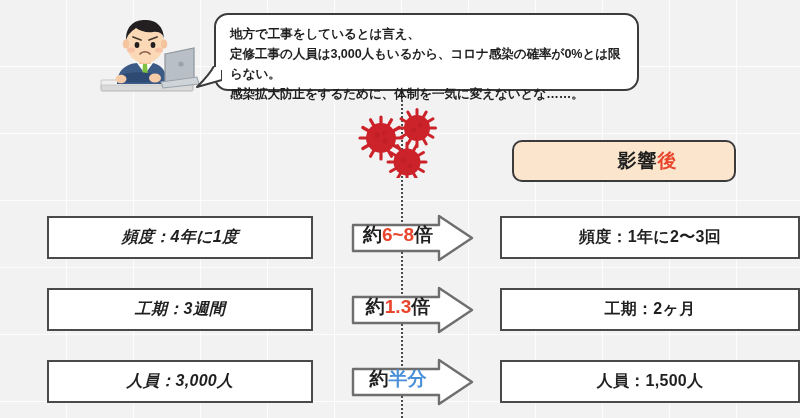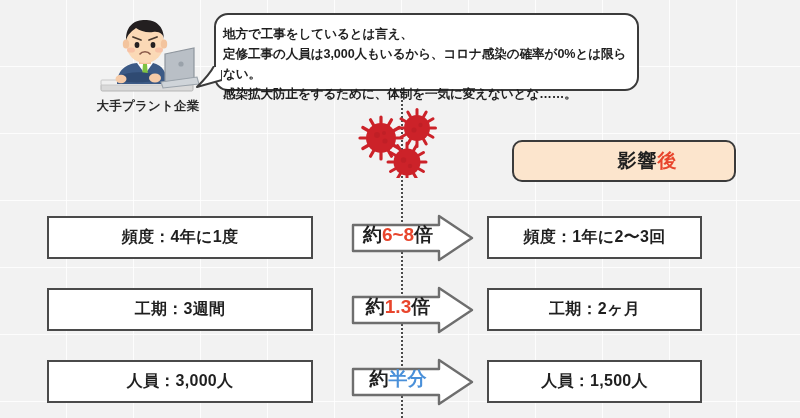--- a/index.html
+++ b/index.html
@@ -71,21 +71,21 @@
     width: 425px;
     height: 78px;
     background: #ffffff;
     border: 2px solid #3b3b3b;
     border-radius: 14px;
     box-sizing: border-box;
     z-index: 4;
   }
   .bubble-text {
     position: absolute;
-    left: 7px;
+    left: 14px;
     top: 9px;
     right: 10px;
     font-size: 12.6px;
     font-weight: 700;
     line-height: 20px;
     color: #1f1f1f;
     white-space: pre-line;
     letter-spacing: -0.1px;
   }
   .bubble-tail {
@@ -154,22 +154,22 @@
     position: absolute;
     top: 0;
     height: 43px;
     background: #ffffff;
     border: 2px solid #4a4a4a;
     box-sizing: border-box;
     display: flex;
     align-items: center;
     justify-content: center;
   }
-  .cell-left  { left: 47px;  width: 266px; }
-  .cell-right { left: 487px; width: 215px; }
+  .cell-left  { left: 47px;  width: 266px; font-style: italic; }
+  .cell-right { left: 500px; width: 300px; }
   .cell-text {
     font-size: 16px;
     font-weight: 700;
     color: #1f1f1f;
     letter-spacing: 0.3px;
   }
 
   
   .arrow {
     position: absolute;
@@ -233,21 +233,20 @@
       <ellipse cx="36" cy="36" rx="4" ry="2.6" fill="#f7b9a0" opacity="0.75"></ellipse>
       <ellipse cx="64" cy="36" rx="4" ry="2.6" fill="#f7b9a0" opacity="0.75"></ellipse>
 
       <path d="M45 40 C47 37 53 37 55 40" stroke="#8a5a4a" stroke-width="1.6" fill="none" stroke-linecap="round"></path>
 
       <path d="M70 40 L99 34 L99 64 L70 68 Z" fill="#b9bfc6" stroke="#8e959d" stroke-width="1.2"></path>
       <circle cx="86" cy="50" r="2.6" fill="#9aa2aa"></circle>
       <path d="M66 68 L102 63 L104 70 L68 74 Z" fill="#cfd4d9" stroke="#9aa2aa" stroke-width="1.1"></path>
     </svg>
   </div>
-  <div class="character-label">大手プラント企業</div>
 
   <div class="bubble">
     <div class="bubble-text">地方で工事をしているとは言え、
 定修工事の人員は3,000人もいるから、コロナ感染の確率が0%とは限らない。
 感染拡大防止をするために、体制を一気に変えないとな……。</div>
   </div>
   <div class="bubble-tail">
     <svg width="26" height="22" viewBox="0 0 26 22" xmlns="http://www.w3.org/2000/svg">
       <path d="M26 0 L26 14 L1 21 C8 14 14 8 18 0 Z" fill="#ffffff" stroke="#3b3b3b" stroke-width="2" stroke-linejoin="round"></path>
       <rect x="20" y="-2" width="8" height="6" fill="#ffffff"></rect>

